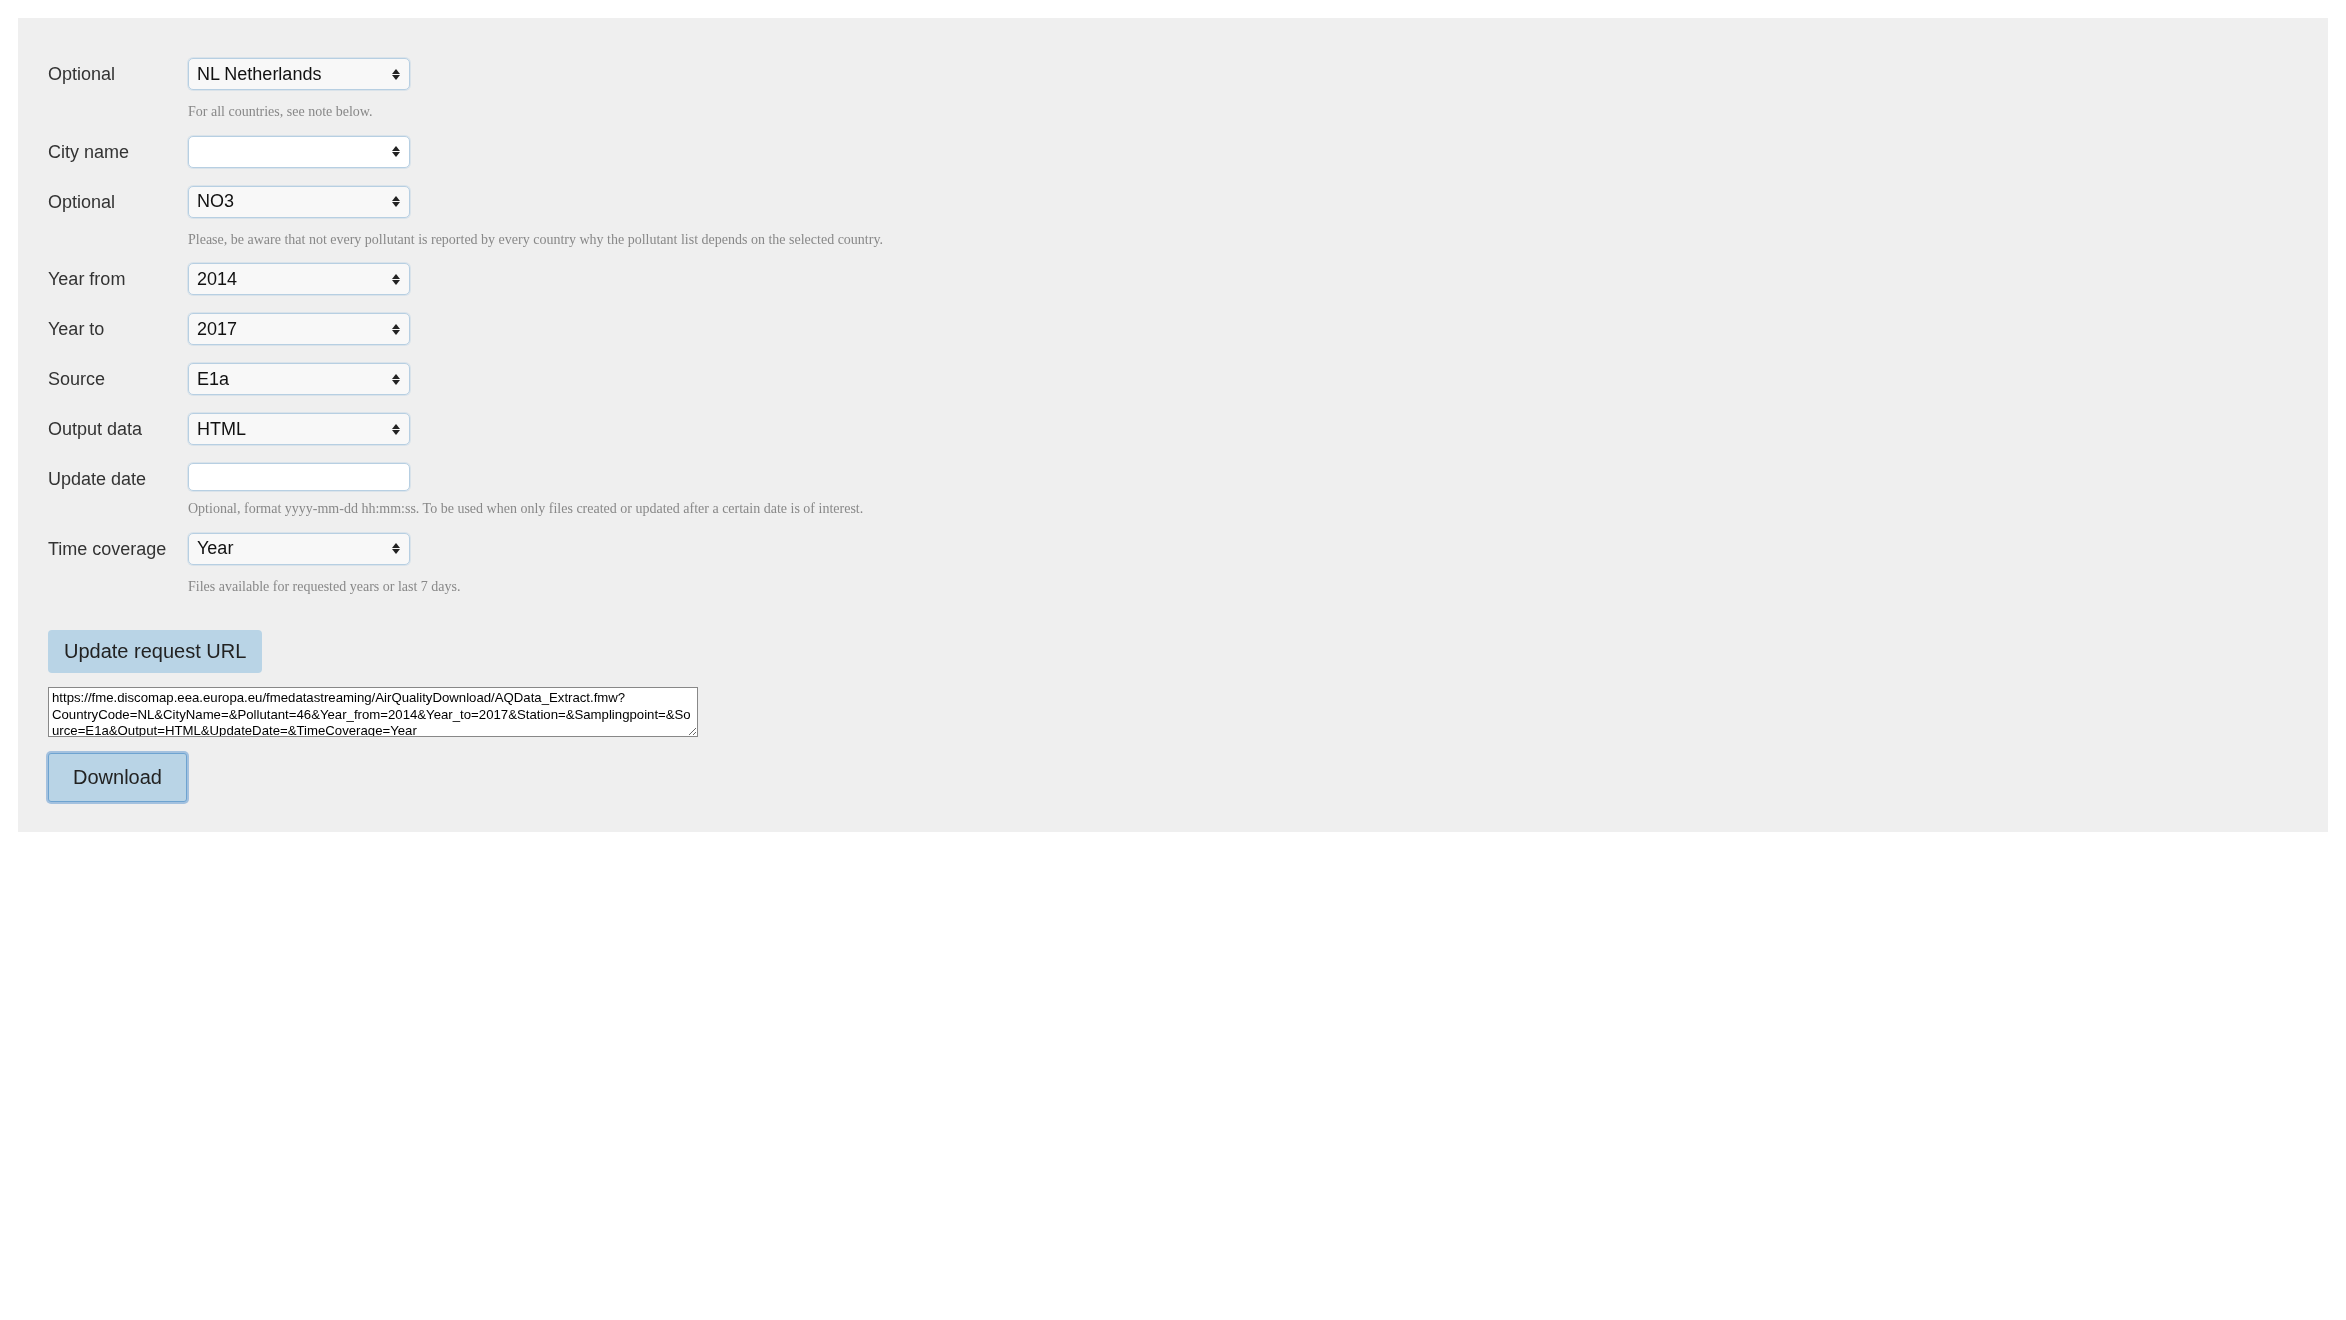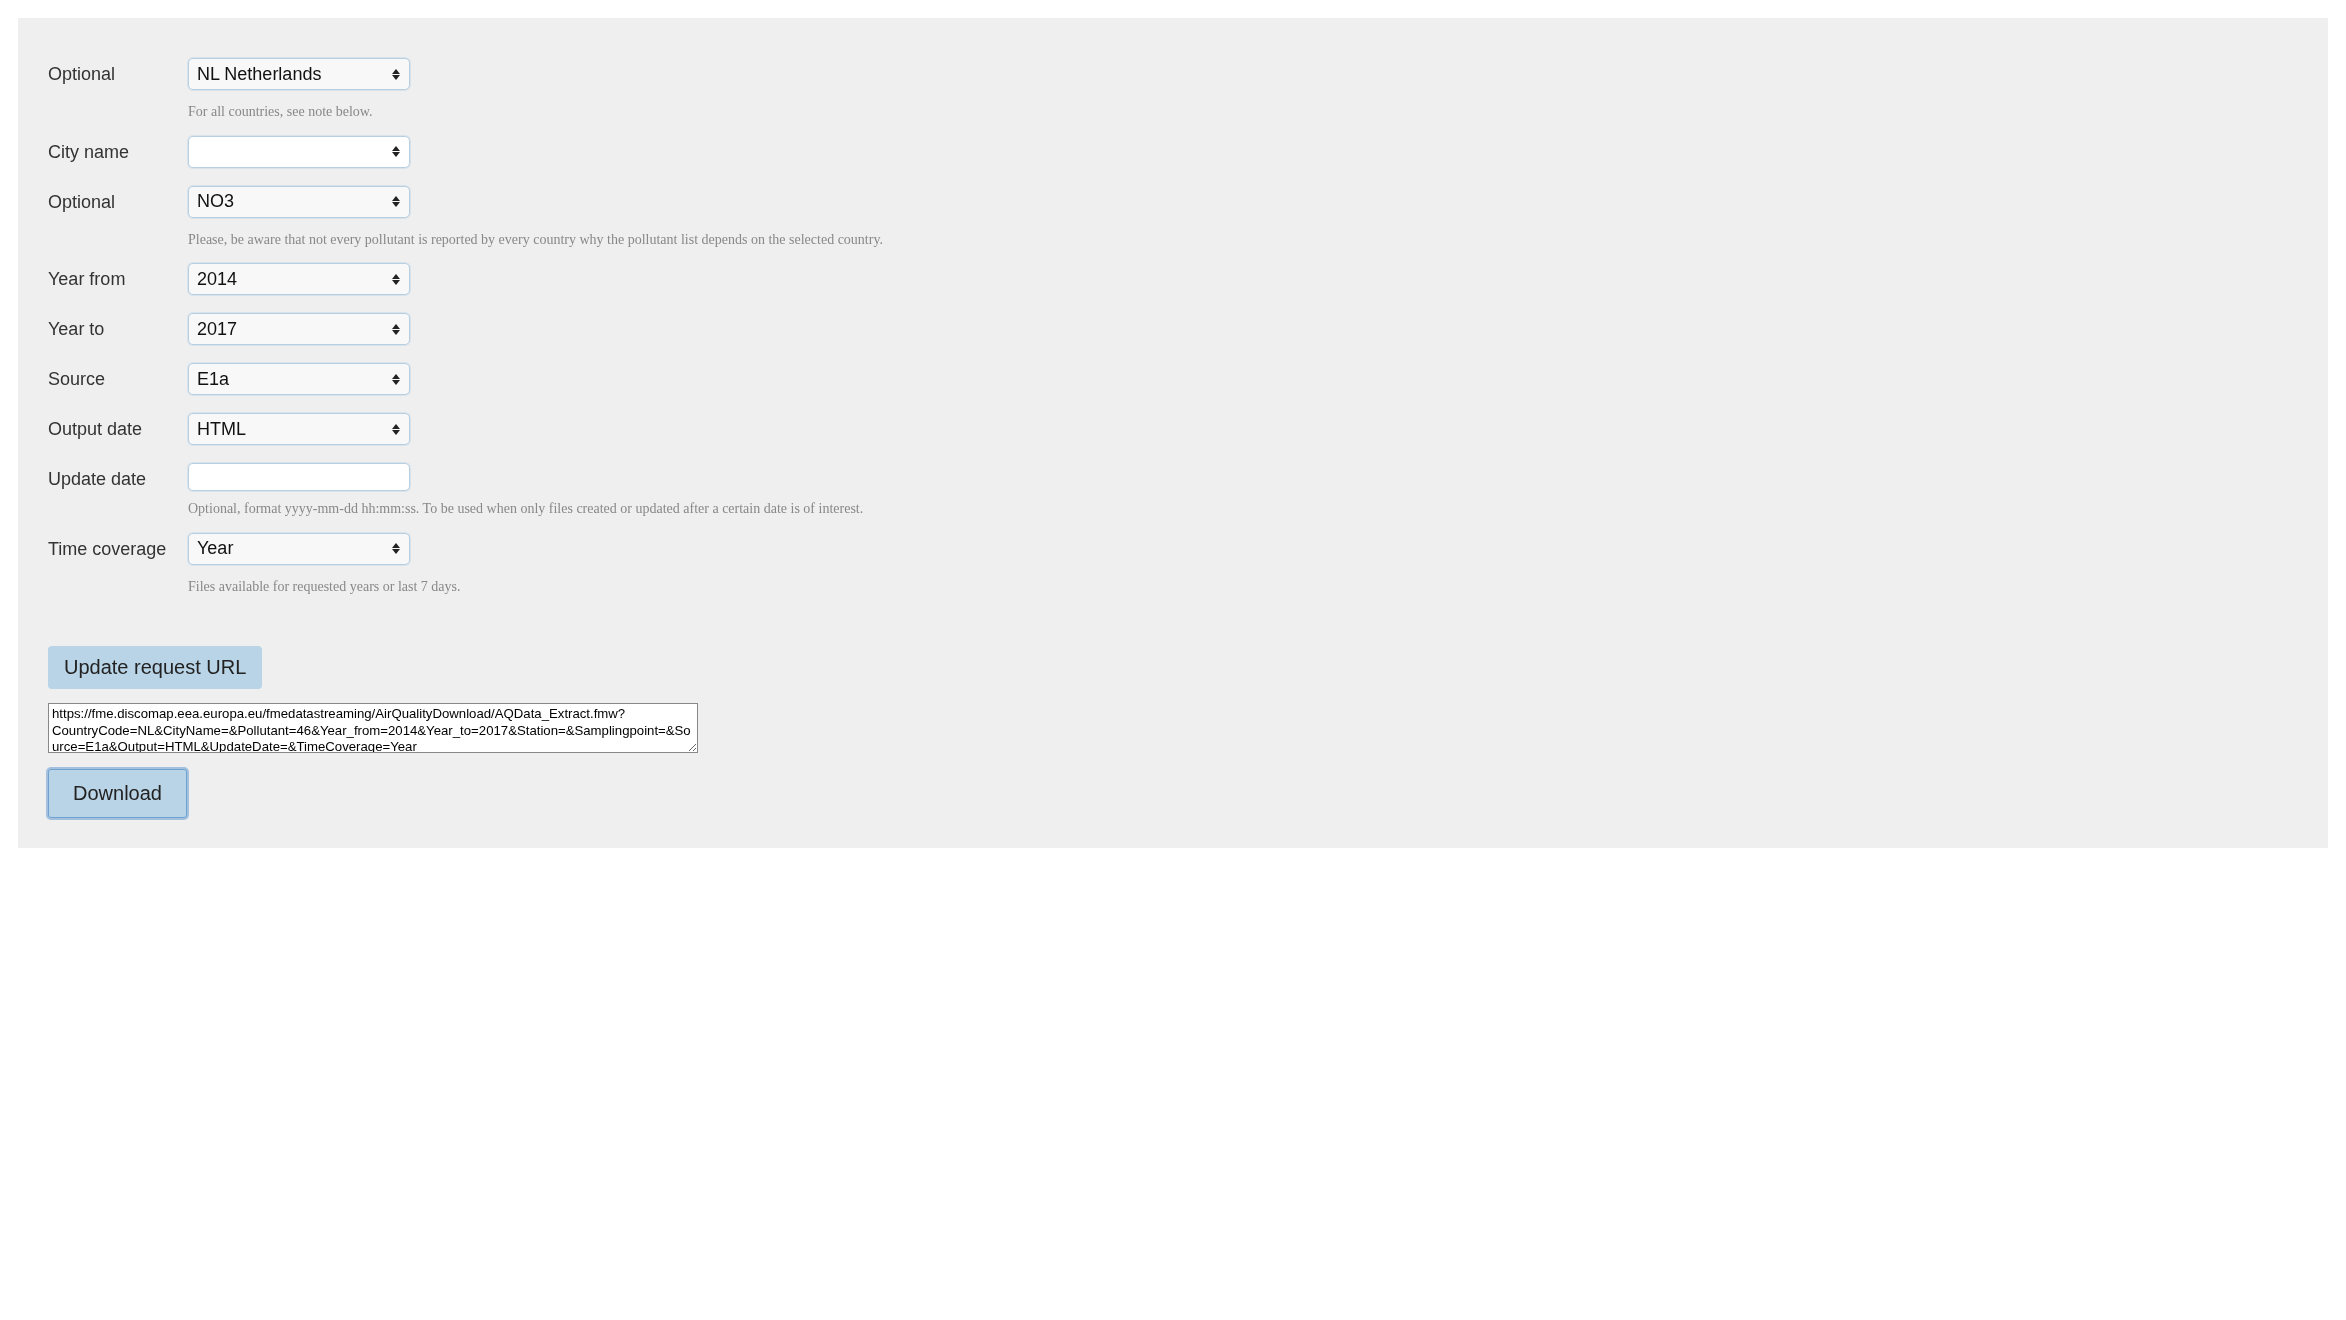--- a/index.html
+++ b/index.html
@@ -98,21 +98,21 @@
   }
   .btn-update {
     display: inline-block;
     background: #b9d4e6;
     border: none;
     border-radius: 4px;
     padding: 10px 16px;
     font-size: 20px;
     color: #222;
     cursor: pointer;
-    margin-top: 36px;
+    margin-top: 20px;
     margin-bottom: 14px;
   }
   .url-area {
     width: 650px;
     height: 50px;
     font-family: Arial, sans-serif;
     font-size: 13.2px;
     border: 1px solid #888;
     resize: both;
     padding: 2px 3px;
@@ -219,21 +219,21 @@
         <span class="select-arrows">
           <span class="tri-up"></span>
             <span class="tri-down"></span>
         </span>
       </div>
     </div>
   </div>
 
   
   <div class="form-row">
-    <div class="label-col">Output date</div>
+    <div class="label-col">Output data</div>
     <div class="field-col">
       <div class="select-wrap">
         <span class="select-value">HTML</span>
         <span class="select-arrows">
           <span class="tri-up"></span>
             <span class="tri-down"></span>
         </span>
       </div>
     </div>
   </div>

